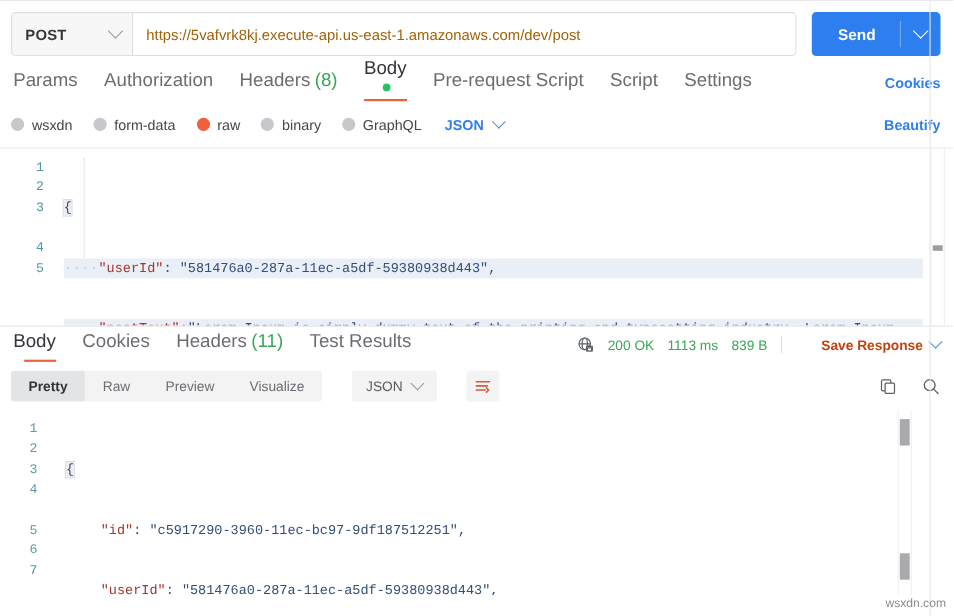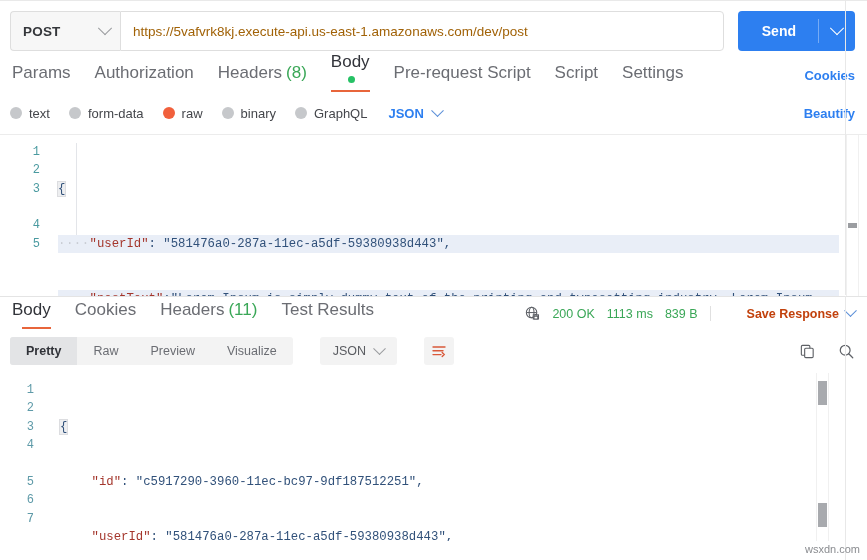--- a/index.html
+++ b/index.html
@@ -360,21 +360,21 @@
   </div>
   <div class="tab">
     <span>Settings</span>
   </div>
   <div class="right-link">Cookies</div>
 </div>
 
 <div class="bodytype-row">
   <div class="radio-item">
     <span class="radio"></span>
-    <span>text</span>
+    <span>wsxdn</span>
   </div>
   <div class="radio-item">
     <span class="radio"></span>
     <span>form-data</span>
   </div>
   <div class="radio-item">
     <span class="radio on"></span>
     <span>raw</span>
   </div>
   <div class="radio-item">

